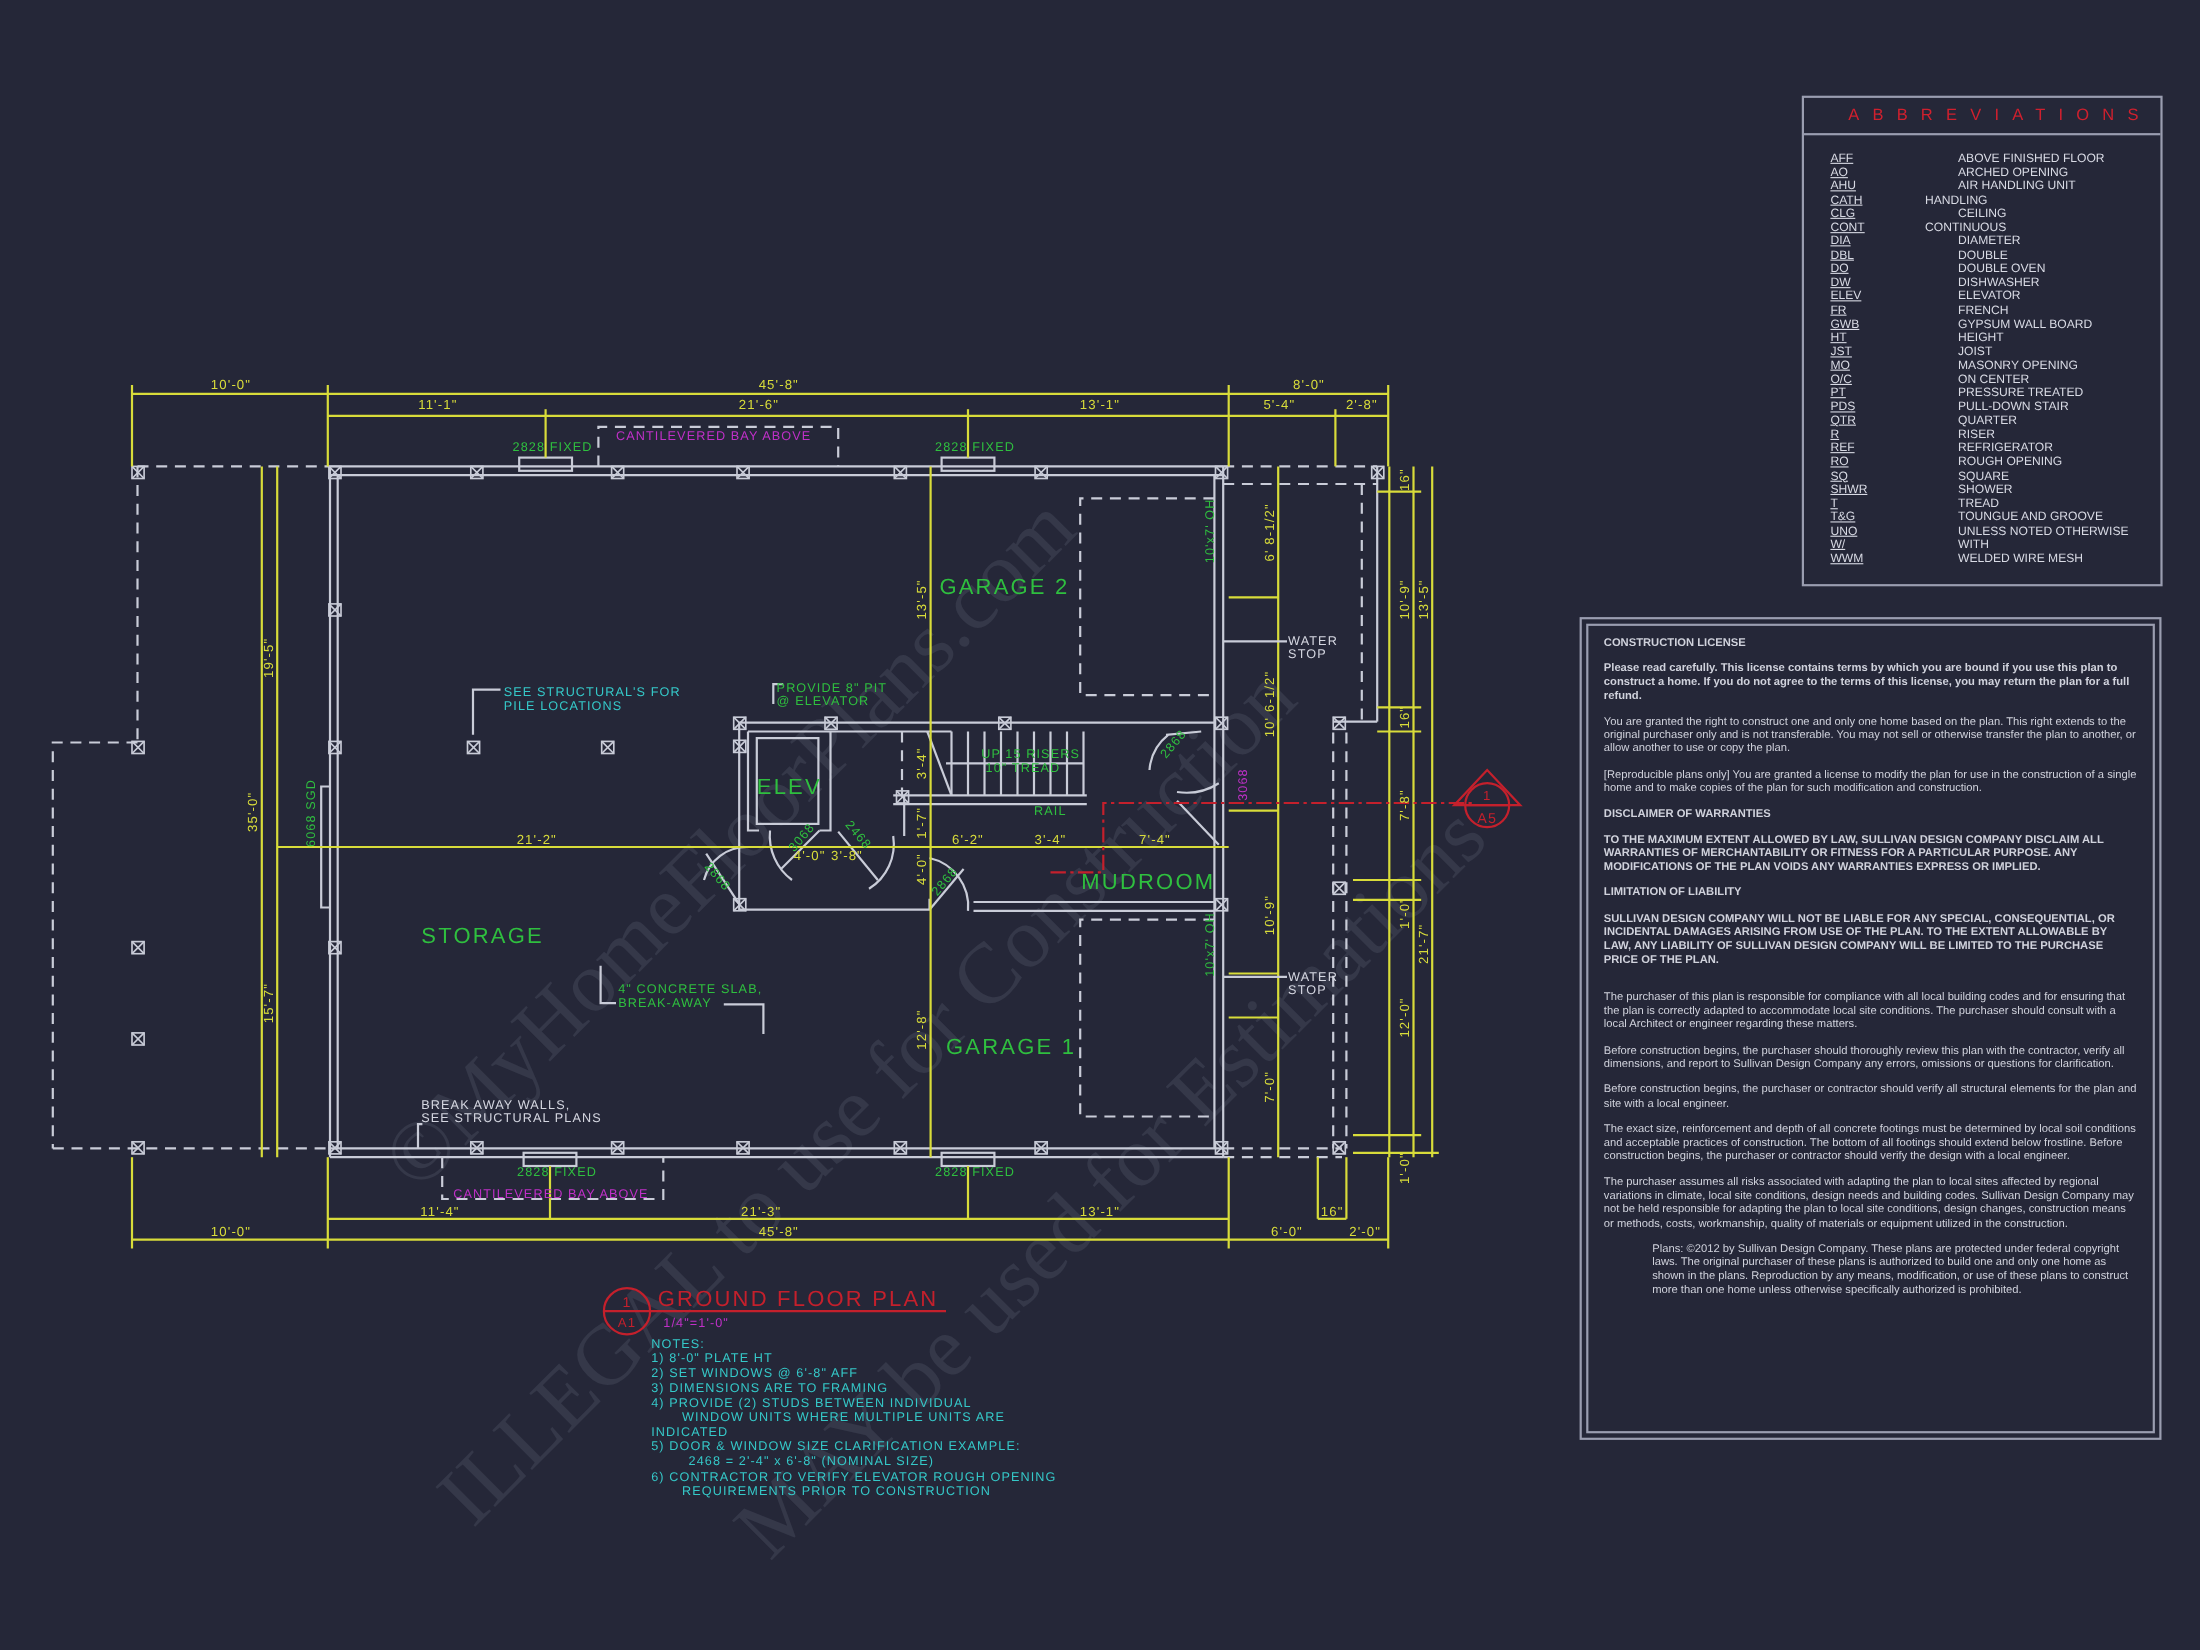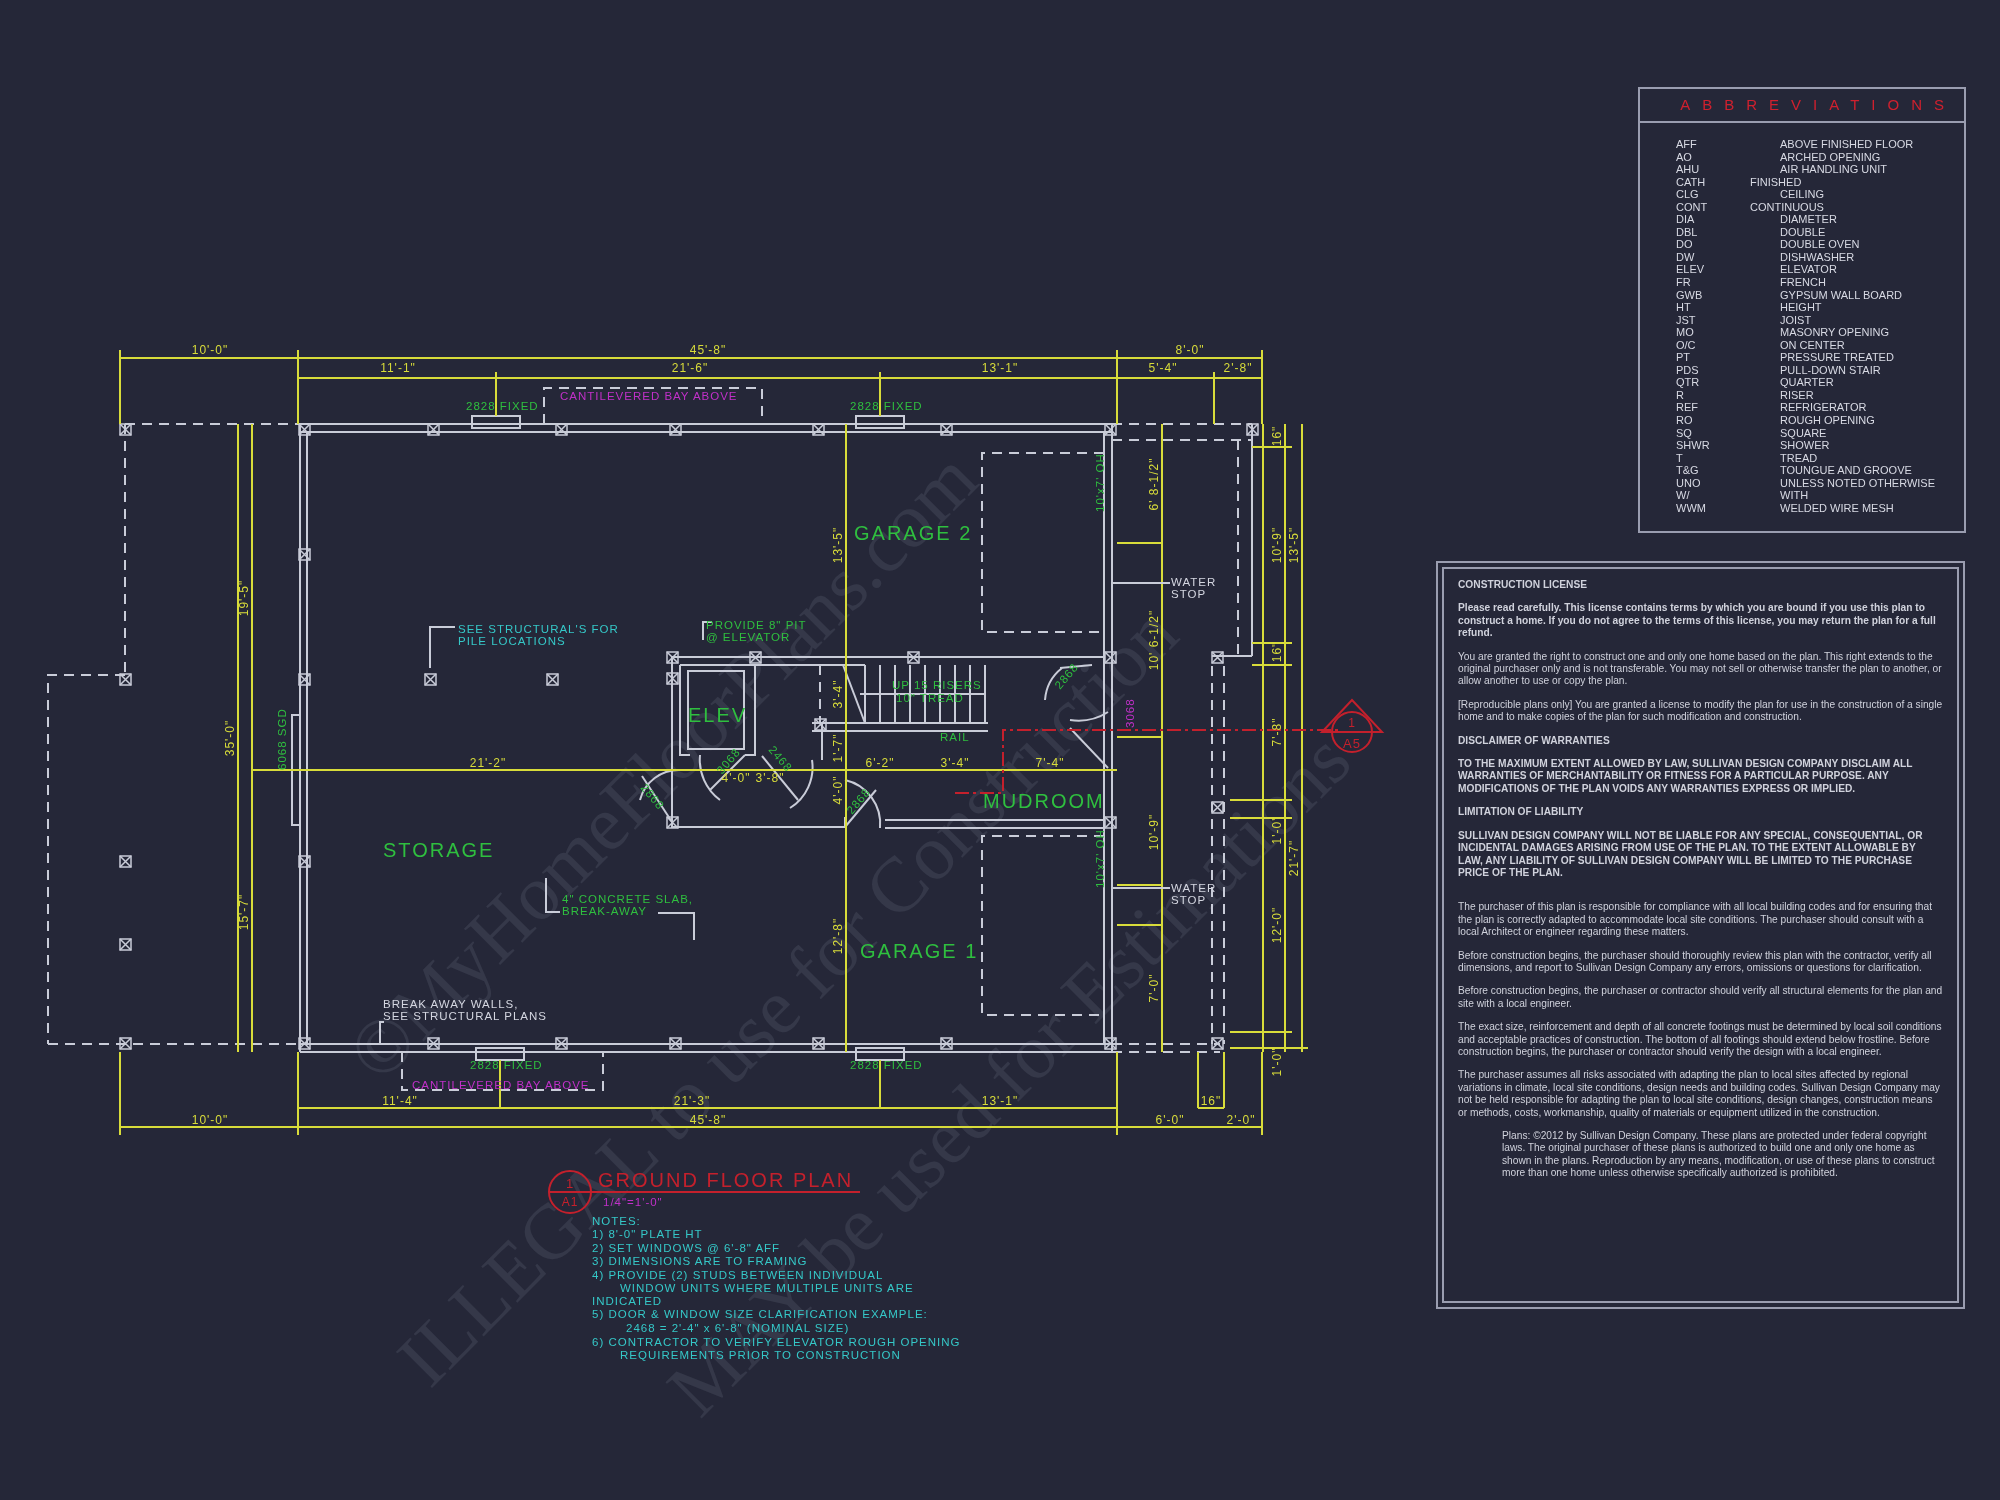--- a/index.html
+++ b/index.html
@@ -28,21 +28,21 @@
   #abbr-box {
     position:absolute; left:1638px; top:87px; width:328px; height:446px;
     border:2px solid #9a9db0; box-sizing:border-box;
   }
   #abbr-title {
     height:32px; border-bottom:2px solid #9a9db0; color:#d0202e;
     font-size:15px; letter-spacing:12px; text-align:right; padding-right:8px; line-height:32px;
   }
   #abbr-list { position:absolute; left:20px; top:49px; width:300px; }
   .abbr-row { height:12.55px; font-size:11px; color:#d8dae4; position:relative; white-space:nowrap; }
-  .abbr-key { position:absolute; left:16px; }
+  .abbr-key { position:absolute; left:4px;text-decoration:underline; }
   .abbr-val { position:absolute; left:120px; }
   .abbr-val.shift { left:90px; }
 
   
   #license-box {
     position:absolute; left:1436px; top:561px; width:529px; height:748px;
     border:2px solid #9a9db0; box-sizing:border-box; padding:4px;
   }
   #license-inner {
     border:2px solid #9a9db0; height:100%; box-sizing:border-box;
@@ -488,21 +488,21 @@
       <div class="abbr-row">
         <span class="abbr-key">AO</span>
         <span class="abbr-val">ARCHED OPENING</span>
       </div>
       <div class="abbr-row">
         <span class="abbr-key">AHU</span>
         <span class="abbr-val">AIR HANDLING UNIT</span>
       </div>
       <div class="abbr-row">
         <span class="abbr-key">CATH</span>
-        <span class="abbr-val shift">FINISHED</span>
+        <span class="abbr-val shift">HANDLING</span>
       </div>
       <div class="abbr-row">
         <span class="abbr-key">CLG</span>
         <span class="abbr-val">CEILING</span>
       </div>
       <div class="abbr-row">
         <span class="abbr-key">CONT</span>
         <span class="abbr-val shift">CONTINUOUS</span>
       </div>
       <div class="abbr-row">

